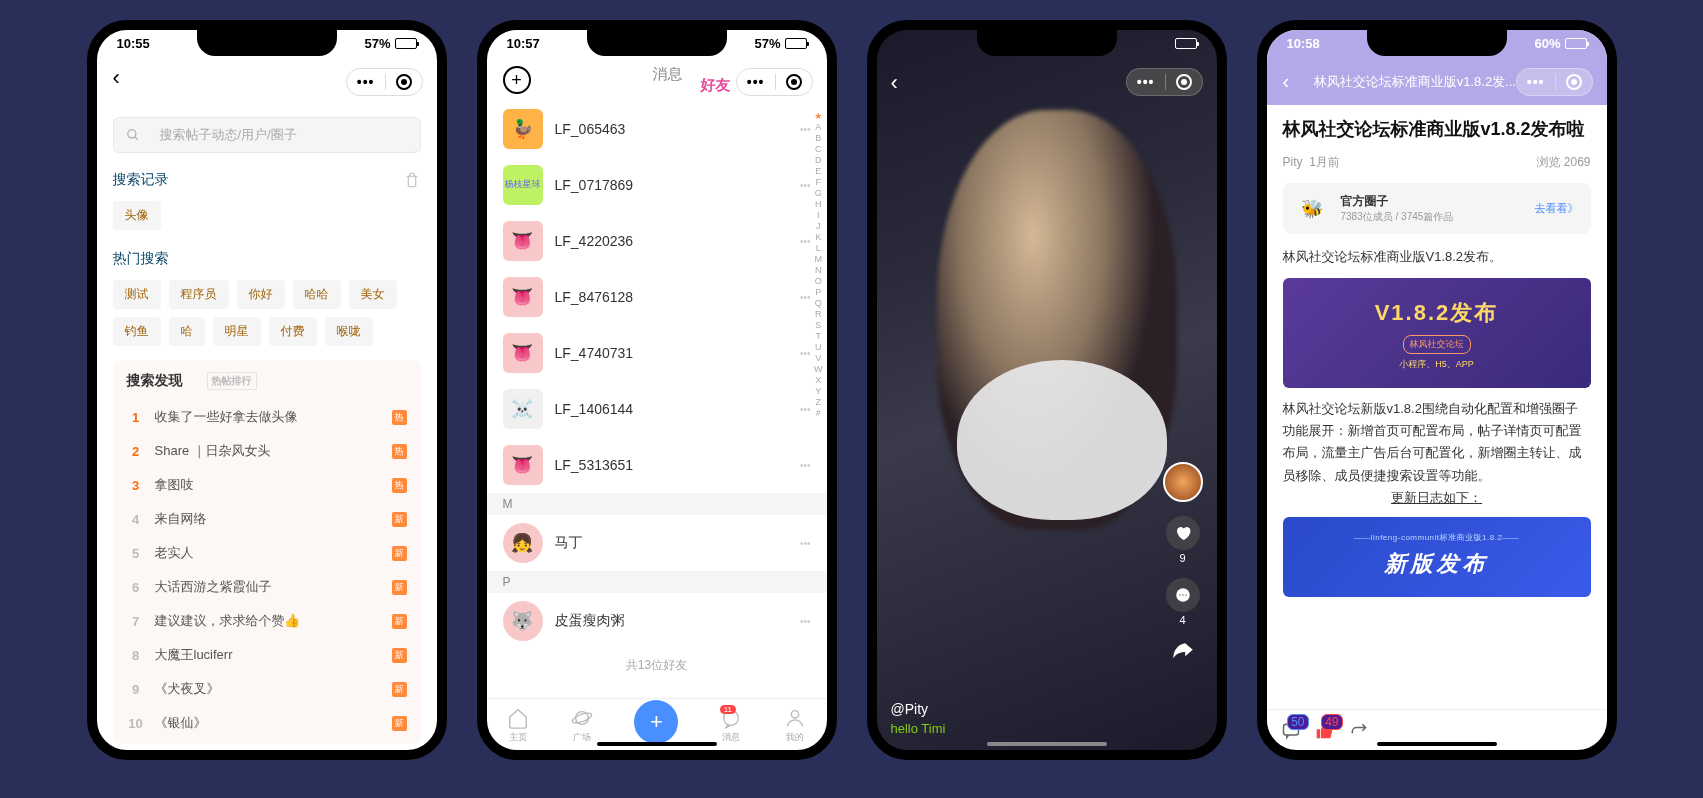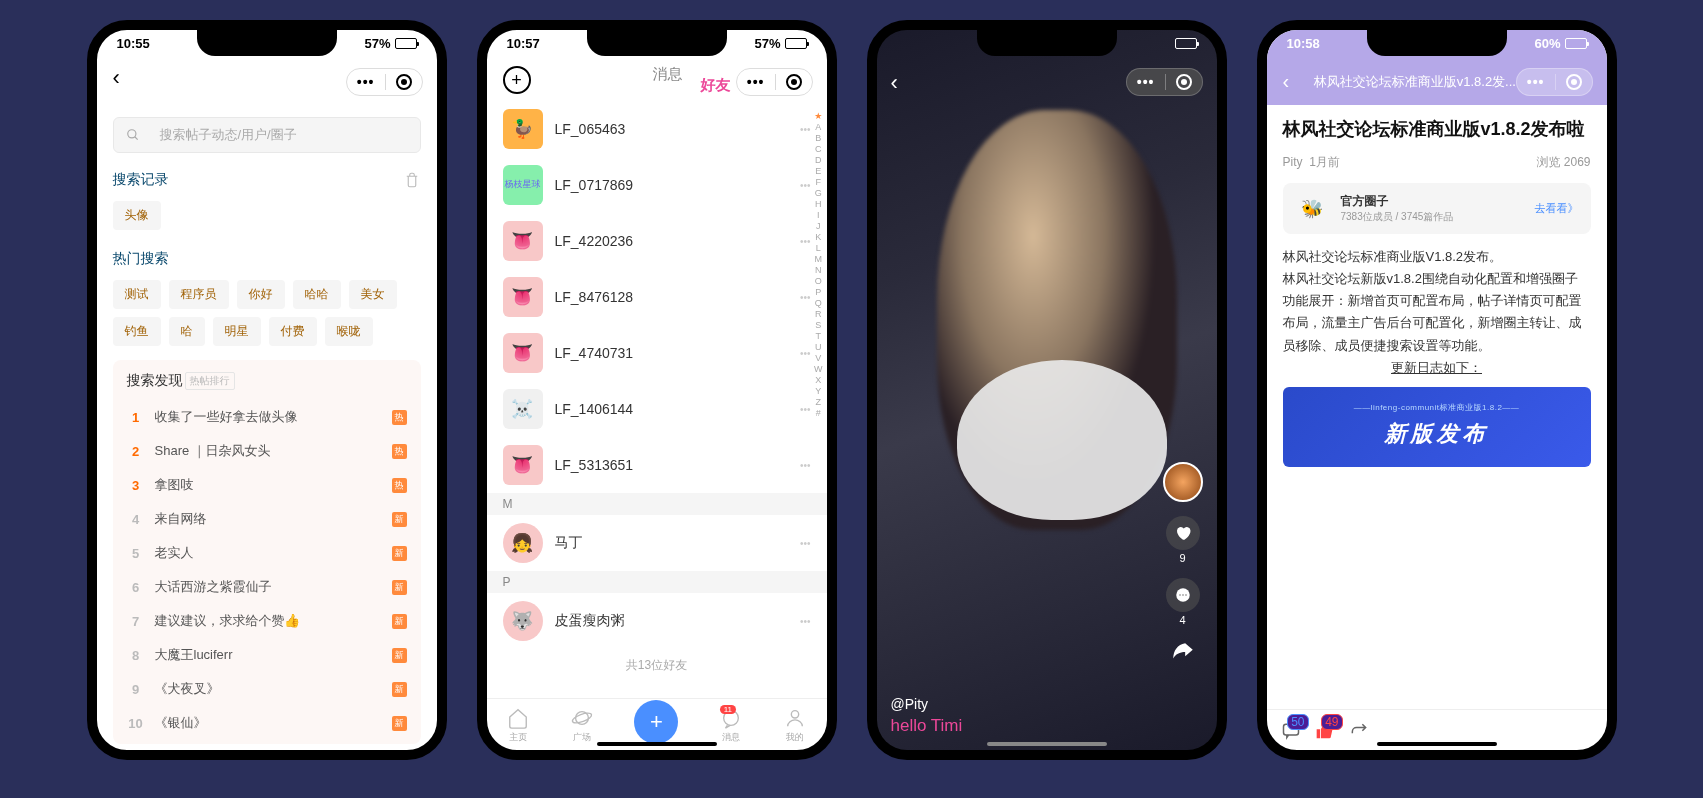--- a/index.html
+++ b/index.html
@@ -27,41 +27,41 @@
 
 .s1-head { padding: 10px 16px 0; display: flex; align-items: center; }
 .back-chevron { font-size: 22px; font-weight: 300; }
 .search-box { margin: 26px 16px 12px; background: #f5f5f5; border: 1px solid #e8e8e8; border-radius: 6px; padding: 8px 12px; display: flex; align-items: center; gap: 20px; color: #aaa; font-size: 13px; }
 .sec-title-row { display: flex; justify-content: space-between; align-items: center; padding: 6px 16px; }
 .sec-title { font-size: 14px; color: #0c4a6e; }
 .trash-icon { width: 18px; height: 18px; }
 .tag-wrap { padding: 6px 16px 14px; display: flex; flex-wrap: wrap; gap: 8px; }
 .tag { background: #f5f5f5; color: #a16207; font-size: 12px; padding: 6px 12px; border-radius: 4px; }
 .discover-box { background: #fdf7f5; margin: 0 16px; border-radius: 8px; padding: 12px 14px 4px; }
-.discover-head { display: flex; align-items: flex-end; gap: 2px; margin-bottom: 10px; }
+.discover-head { display: flex; align-items: flex-end; gap: 24px; margin-bottom: 10px; font-weight: bold; }
 .discover-title { font-size: 14px; color: #333; }
 .discover-sub { font-size: 10px; color: #bbb; border: 1px solid #e5e5e5; padding: 1px 4px; border-radius: 2px; }
 .discover-item { display: flex; align-items: center; justify-content: space-between; padding: 8px 0; font-size: 13px; }
 .di-left { display: flex; align-items: center; gap: 10px; }
 .di-rank { width: 18px; font-weight: 700; color: #bbb; text-align: center; }
 .di-rank.hot { color: #ff6a00; }
 .di-text { color: #555; }
 .di-badge { background: #ff8a3c; color: #fff; font-size: 9px; padding: 1px 3px; border-radius: 2px; }
 
 
 .s2-head { display: flex; justify-content: space-between; align-items: center; padding: 10px 16px 6px; }
 .add-circle { width: 28px; height: 28px; border: 2px solid #000; border-radius: 50%; display: flex; align-items: center; justify-content: center; font-size: 18px; font-weight: 300; }
 .tabs { display: flex; gap: 18px; margin-right: 80px; }
 .tab { font-size: 15px; color: #888; font-weight: 400; }
 .tab.active { color: #ec4899; font-weight: 600; margin-top: 11px; }
 .friend-list { flex: 1; overflow: hidden; position: relative; }
 .friend-item { display: flex; align-items: center; gap: 12px; padding: 8px 16px; }
 .avatar { width: 40px; height: 40px; border-radius: 6px; background: #f8c8c8; display: flex; align-items: center; justify-content: center; font-size: 18px; }
 .avatar.orange { background: #ffb347; }
-.avatar.blue { background: #86efac; font-size: 9px; color: #6a6af0; flex-direction: column; line-height: 1.1; }
+.avatar.blue { background: #bef264; font-size: 9px; color: #6a6af0; flex-direction: column; line-height: 1.1; }
 .avatar.gray { background: #f0f0f0; }
 .avatar.round { border-radius: 50%; }
 .friend-name { font-size: 14px; color: #333; }
 .friend-more { margin-left: auto; color: #ccc; font-size:10px; }
 .section-letter { background: #f5f5f5; padding: 4px 16px; font-size: 12px; color: #888; }
 .index-bar { position: absolute; right: 4px; top: 10px; display: flex; flex-direction: column; gap: 1px; font-size: 9px; color: #aaa; align-items: center; }
 .index-bar .star { color: #ff8a3c; }
 .friend-count { text-align: center; font-size: 12px; color: #aaa; padding: 8px 0; }
 .bottom-nav { display: flex; justify-content: space-around; align-items: center; padding: 8px 0 6px; border-top: 1px solid #eee; }
 .nav-item { display: flex; flex-direction: column; align-items: center; gap: 2px; font-size: 9px; color: #aaa; position: relative; }
@@ -77,21 +77,21 @@
 .mask-shape { position: absolute; top: 330px; left: 80px; width: 210px; height: 160px; background: #e8e8e8; border-radius: 50% 50% 45% 45%; opacity: 0.92; }
 .hair { position: absolute; top: 60px; left: 40px; width: 280px; height: 500px; background: linear-gradient(180deg, #1a1215, #0a0508); border-radius: 50% 50% 30% 30%; z-index: -1; }
 .video-back { position: absolute; top: 40px; left: 14px; color: #fff; font-size: 22px; z-index: 20; }
 .video-actions { position: absolute; right: 14px; bottom: 80px; display: flex; flex-direction: column; gap: 14px; align-items: center; z-index: 20; }
 .va-avatar { width: 40px; height: 40px; border-radius: 50%; background: radial-gradient(circle, #f4a460, #8b4513); border: 2px solid #fff; }
 .va-icon-wrap { display: flex; flex-direction: column; align-items: center; gap: 2px;}
 .va-icon { width: 34px; height: 34px; background: rgba(80,80,80,0.6); border-radius: 50%; display: flex; align-items: center; justify-content: center; color: #fff; }
 .va-count { color: #fff; font-size: 11px; }
 .video-caption { position: absolute; bottom: 14px; left: 14px; color: #fff; z-index: 20; }
 .vc-user { font-size: 14px; margin-bottom: 4px; }
-.vc-text { font-size: 17px; color: #ec4899; }
+.vc-text { font-size: 13px; color: #84cc16; }
 
 
 .s4-header { background: #b5a8e8; padding: 40px 16px 12px; display: flex; align-items: center; gap: 10px; color: #fff; }
 .s4-header .title { font-size: 13px; flex: 1; text-align: center; padding-right: 60px; white-space: nowrap; overflow: hidden; text-overflow: ellipsis; }
 .article { padding: 12px 16px; overflow-y: auto; flex: 1; }
 .article-title { font-size: 18px; font-weight: 700; line-height: 1.4; color: #111; }
 .article-meta { display: flex; justify-content: space-between; font-size: 12px; color: #999; margin: 12px 0; }
 .circle-card { background: #f5f5f5; border-radius: 8px; padding: 10px 12px; display: flex; align-items: center; gap: 10px; margin-bottom: 12px; }
 .circle-avatar { width: 36px; height: 30px; display: flex; align-items: center; justify-content: center; font-size: 18px; }
 .circle-info { flex: 1; }
@@ -467,20 +467,25 @@
     <div class="circle-card">
       <div class="circle-avatar">🐝</div>
       <div class="circle-info">
         <div class="circle-name">官方圈子</div>
         <div class="circle-stats">7383位成员 / 3745篇作品</div>
       </div>
       <span class="circle-link">去看看》</span>
     </div>
     <div class="article-body">
       <p>林风社交论坛标准商业版V1.8.2发布。</p>
+      <div class="banner">
+        <div class="banner-v">V1.8.2发布</div>
+        <div class="banner-sub">林风社交论坛</div>
+        <div class="banner-line">小程序、H5、APP</div>
+      </div>
       <p>林风社交论坛新版v1.8.2围绕自动化配置和增强圈子功能展开：新增首页可配置布局，帖子详情页可配置布局，流量主广告后台可配置化，新增圈主转让、成员移除、成员便捷搜索设置等功能。</p>
       <p class="update-heading">更新日志如下：</p>
       <div class="banner2">
         <div class="banner2-line1">——linfeng-communit标准商业版1.8.2——</div>
         <div class="banner2-line2">新版发布</div>
       </div>
     </div>
   </div>
   <div class="comment-bar">
     <div class="cb-icon">

